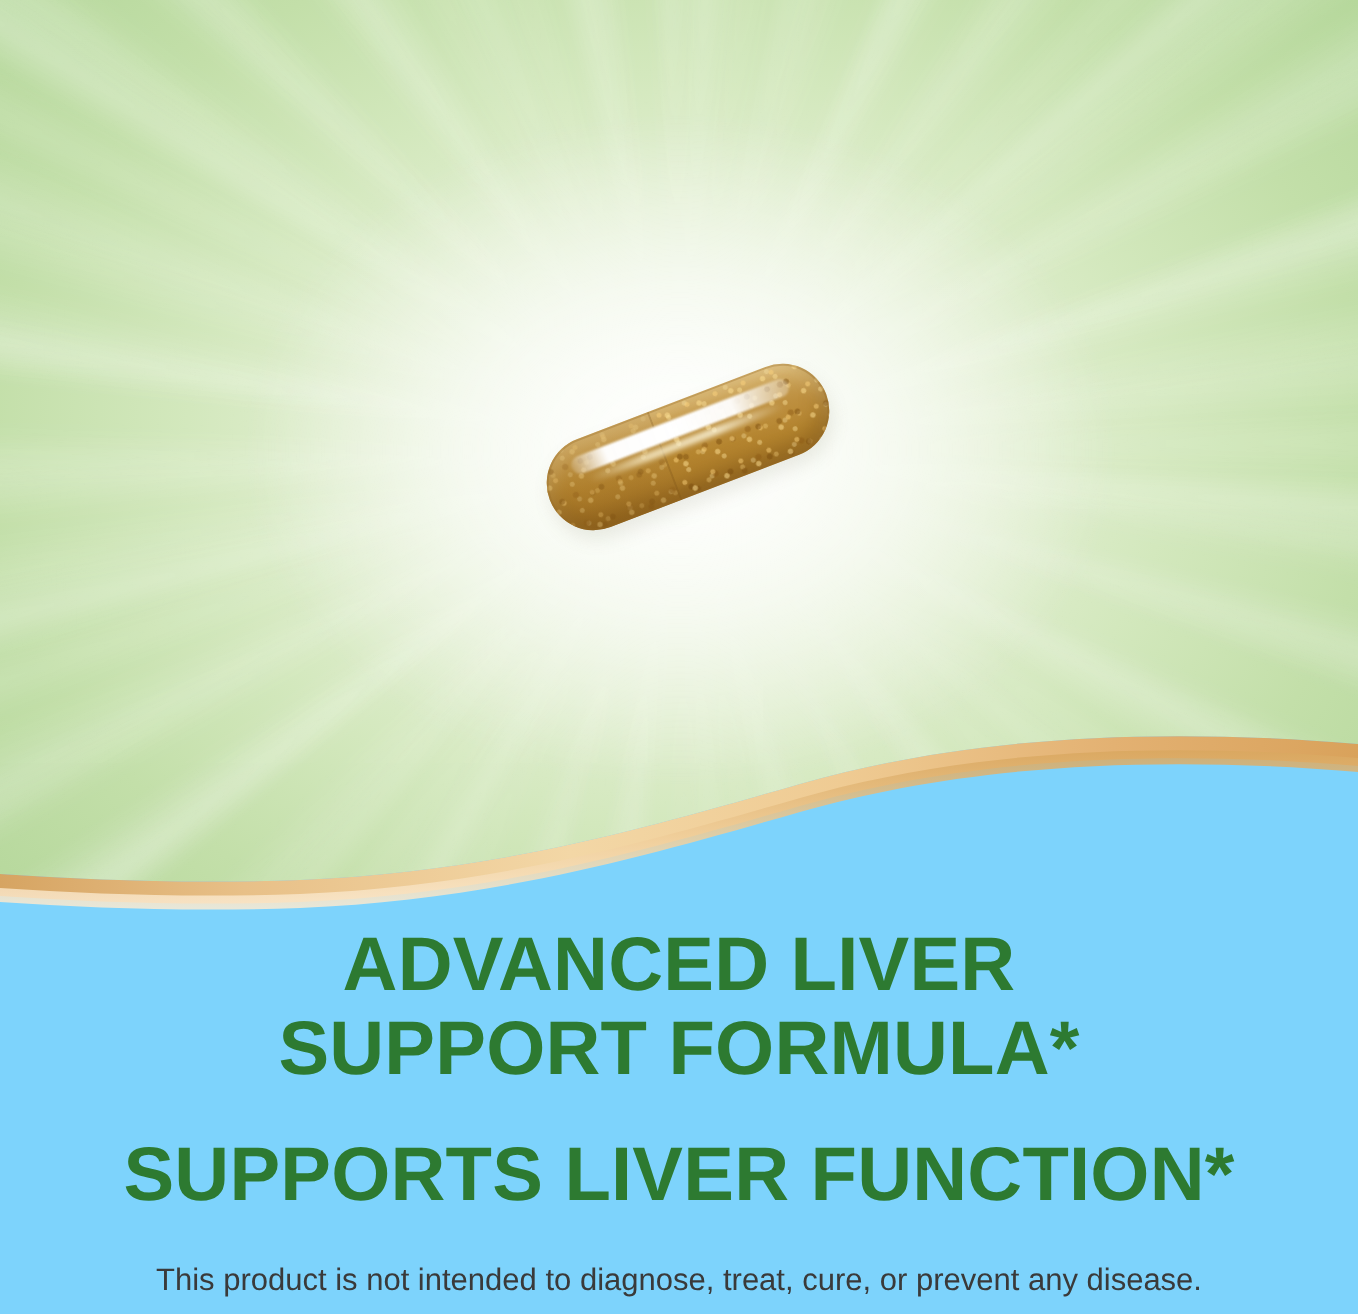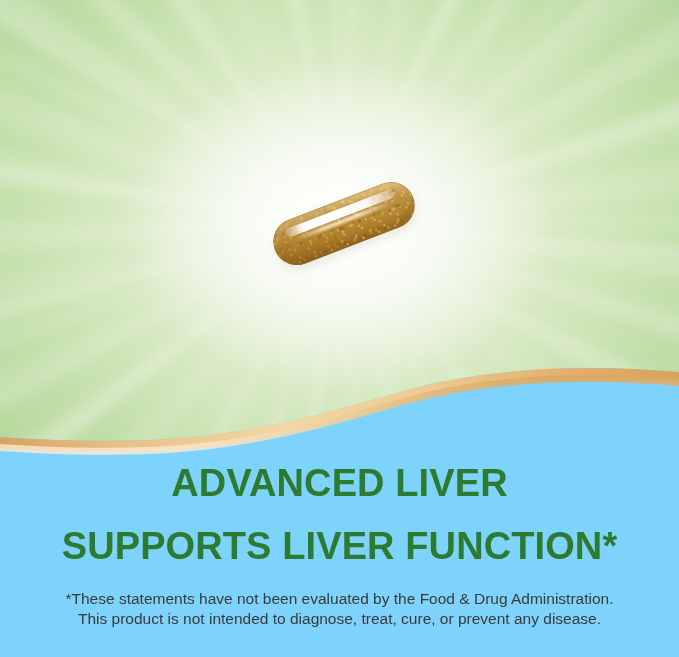--- a/index.html
+++ b/index.html
@@ -278,21 +278,21 @@
       <div class="capsule-cap"></div>
       <div class="capsule-shine"></div>
       <div class="capsule-shine2"></div>
       <div class="capsule-rim"></div>
     </div>
   </div>
 
   <div class="copy">
     <div class="headline headline-primary">
       <span class="headline-line">ADVANCED LIVER</span><br>
+      <span class="headline-line">SUPPORT FORMULA*</span>
     </div>
     <div class="headline headline-secondary">SUPPORTS LIVER FUNCTION*</div>
     <div class="disclaimer">
-      <span class="disclaimer-line">*These statements have not been evaluated by the Food &amp; Drug Administration.</span>
       <span class="disclaimer-line">This product is not intended to diagnose, treat, cure, or prevent any disease.</span>
     </div>
   </div>
 
 </div>
 
 </body></html>

